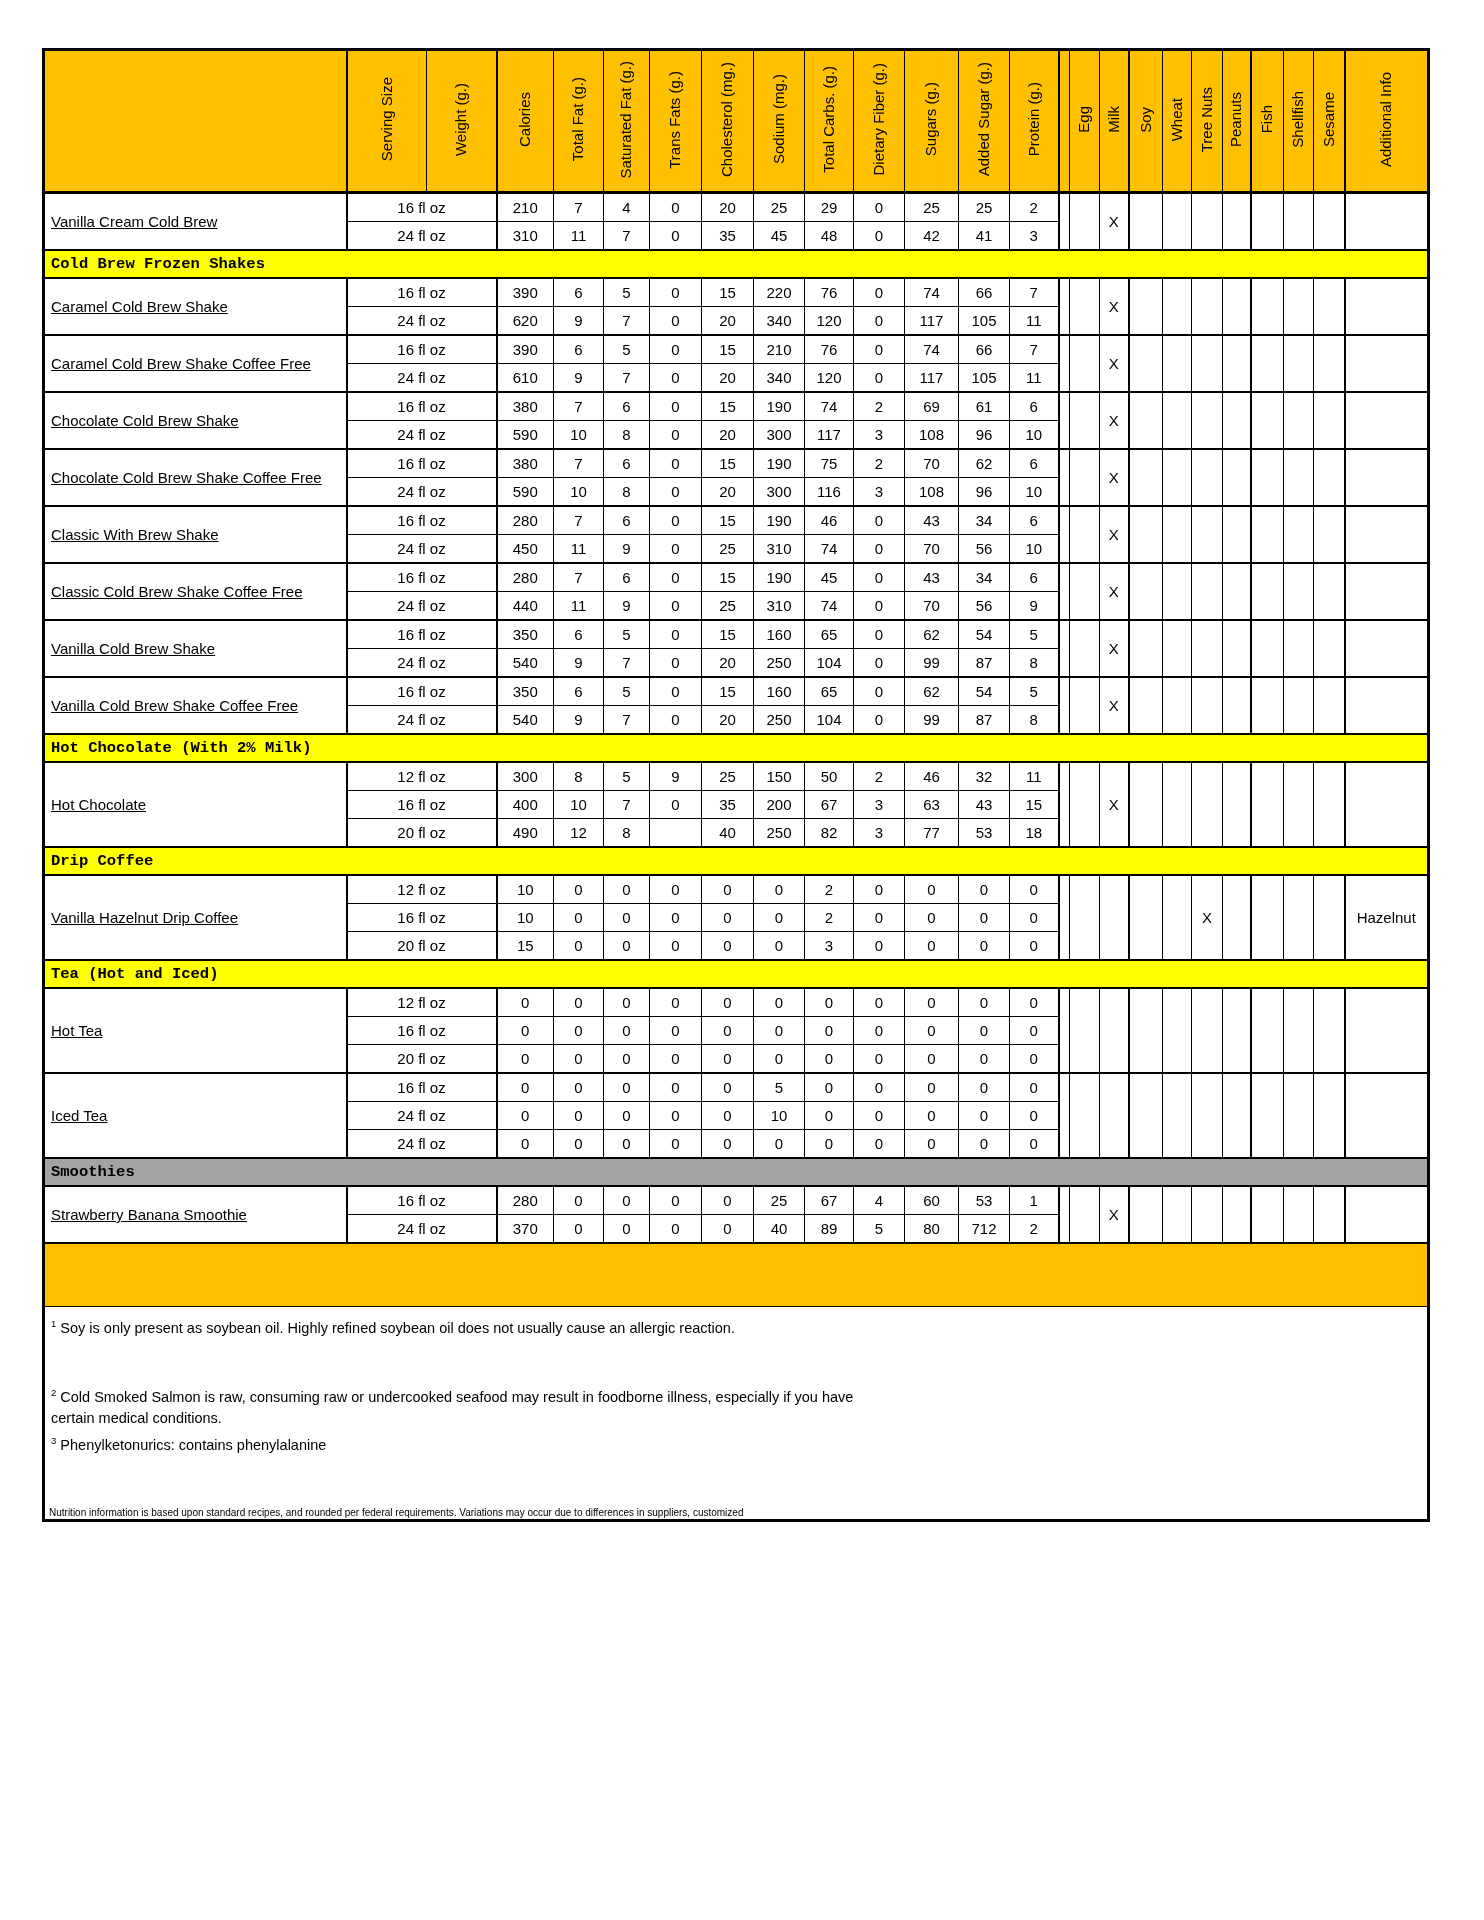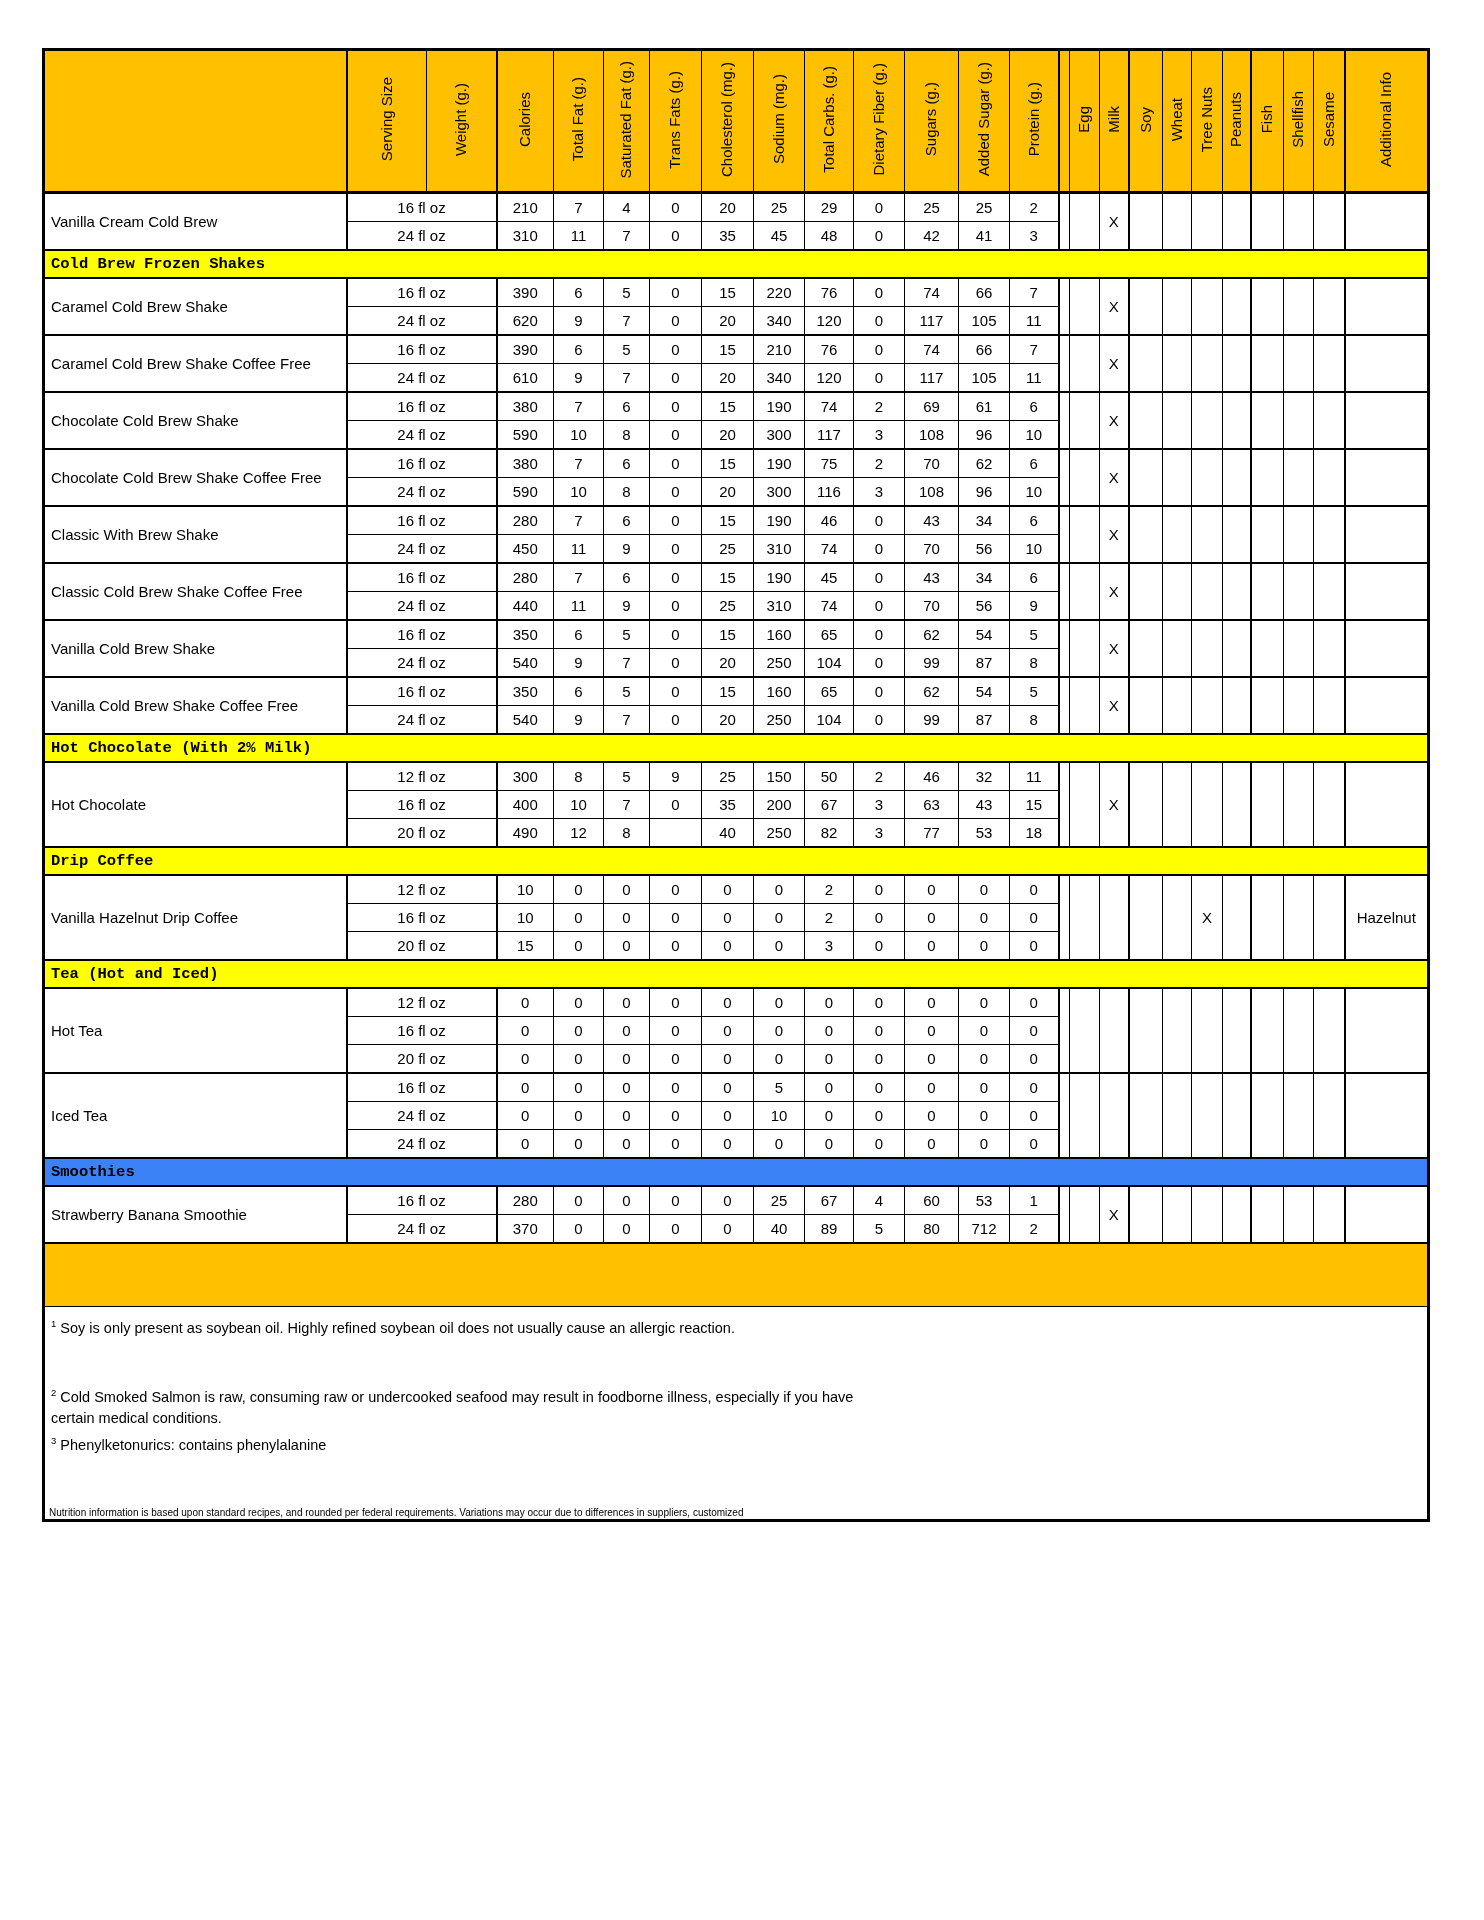--- a/index.html
+++ b/index.html
@@ -3,21 +3,21 @@
 <meta charset="utf-8">
 <style>
   html,body{margin:0;padding:0;background:#fff;}
   body{width:1484px;height:1920px;position:relative;font-family:"Liberation Sans",sans-serif;color:#000;}
   .sheet{position:absolute;left:42px;top:48px;}
   table{border-collapse:collapse;table-layout:fixed;width:1385px;border:3px solid #000;}
   td,th{border:1px solid #000;padding:0;font-size:15px;font-weight:normal;overflow:hidden;}
   thead th{height:140px;vertical-align:middle;text-align:center;border-bottom-width:3px;}
   thead th .rot{writing-mode:vertical-rl;transform:rotate(180deg);display:inline-block;max-height:126px;line-height:1.08;font-size:15px;}
   tbody td{height:27px;text-align:center;vertical-align:middle;}
-  td.name{text-align:left;padding:2px 6px;line-height:1.15;}
+  td.name{text-align:left;padding:2px 6px;line-height:1.15;text-decoration:underline;}
   tr.band td{height:26px;text-align:left;font-weight:bold;font-size:15.5px;padding-left:6px;border-top-width:2px;border-bottom-width:2px;font-family:Liberation Mono, monospace;}
   .bt2{border-top-width:2px !important;}
   .bl2{border-left-width:2px !important;}
   tr.footer-band td{height:62px;border-top-width:2px;}
   tr.notes td{height:212px;text-align:left;vertical-align:top;position:relative;}
   .fn{font-size:14.5px;margin:0;padding-left:6px;line-height:1.5;}
   .fn sup{font-size:9.5px;}
   .fn1{margin-top:10px;}
   .fn2{margin-top:46px;max-width:836px;}
   .fn3{margin-top:4px;}
@@ -667,21 +667,21 @@
           <td class="">0</td>
           <td class="">0</td>
           <td class="">0</td>
           <td class="">0</td>
           <td class="">0</td>
           <td class="">0</td>
           <td class="">0</td>
           <td class="">0</td>
         </tr>
         <tr class="band">
-          <td colspan="25" style="background:#3b82f6">Smoothies</td>
+          <td colspan="25" style="background:#a3a3a3">Smoothies</td>
         </tr>
         <tr>
           <td class="name bt2" rowspan="2">Strawberry Banana Smoothie</td>
           <td class="bl2 bt2" colspan="2">16 fl oz</td>
           <td class="bl2 bt2">280</td>
           <td class=" bt2">0</td>
           <td class=" bt2">0</td>
           <td class=" bt2">0</td>
           <td class=" bt2">0</td>
           <td class=" bt2">25</td>

